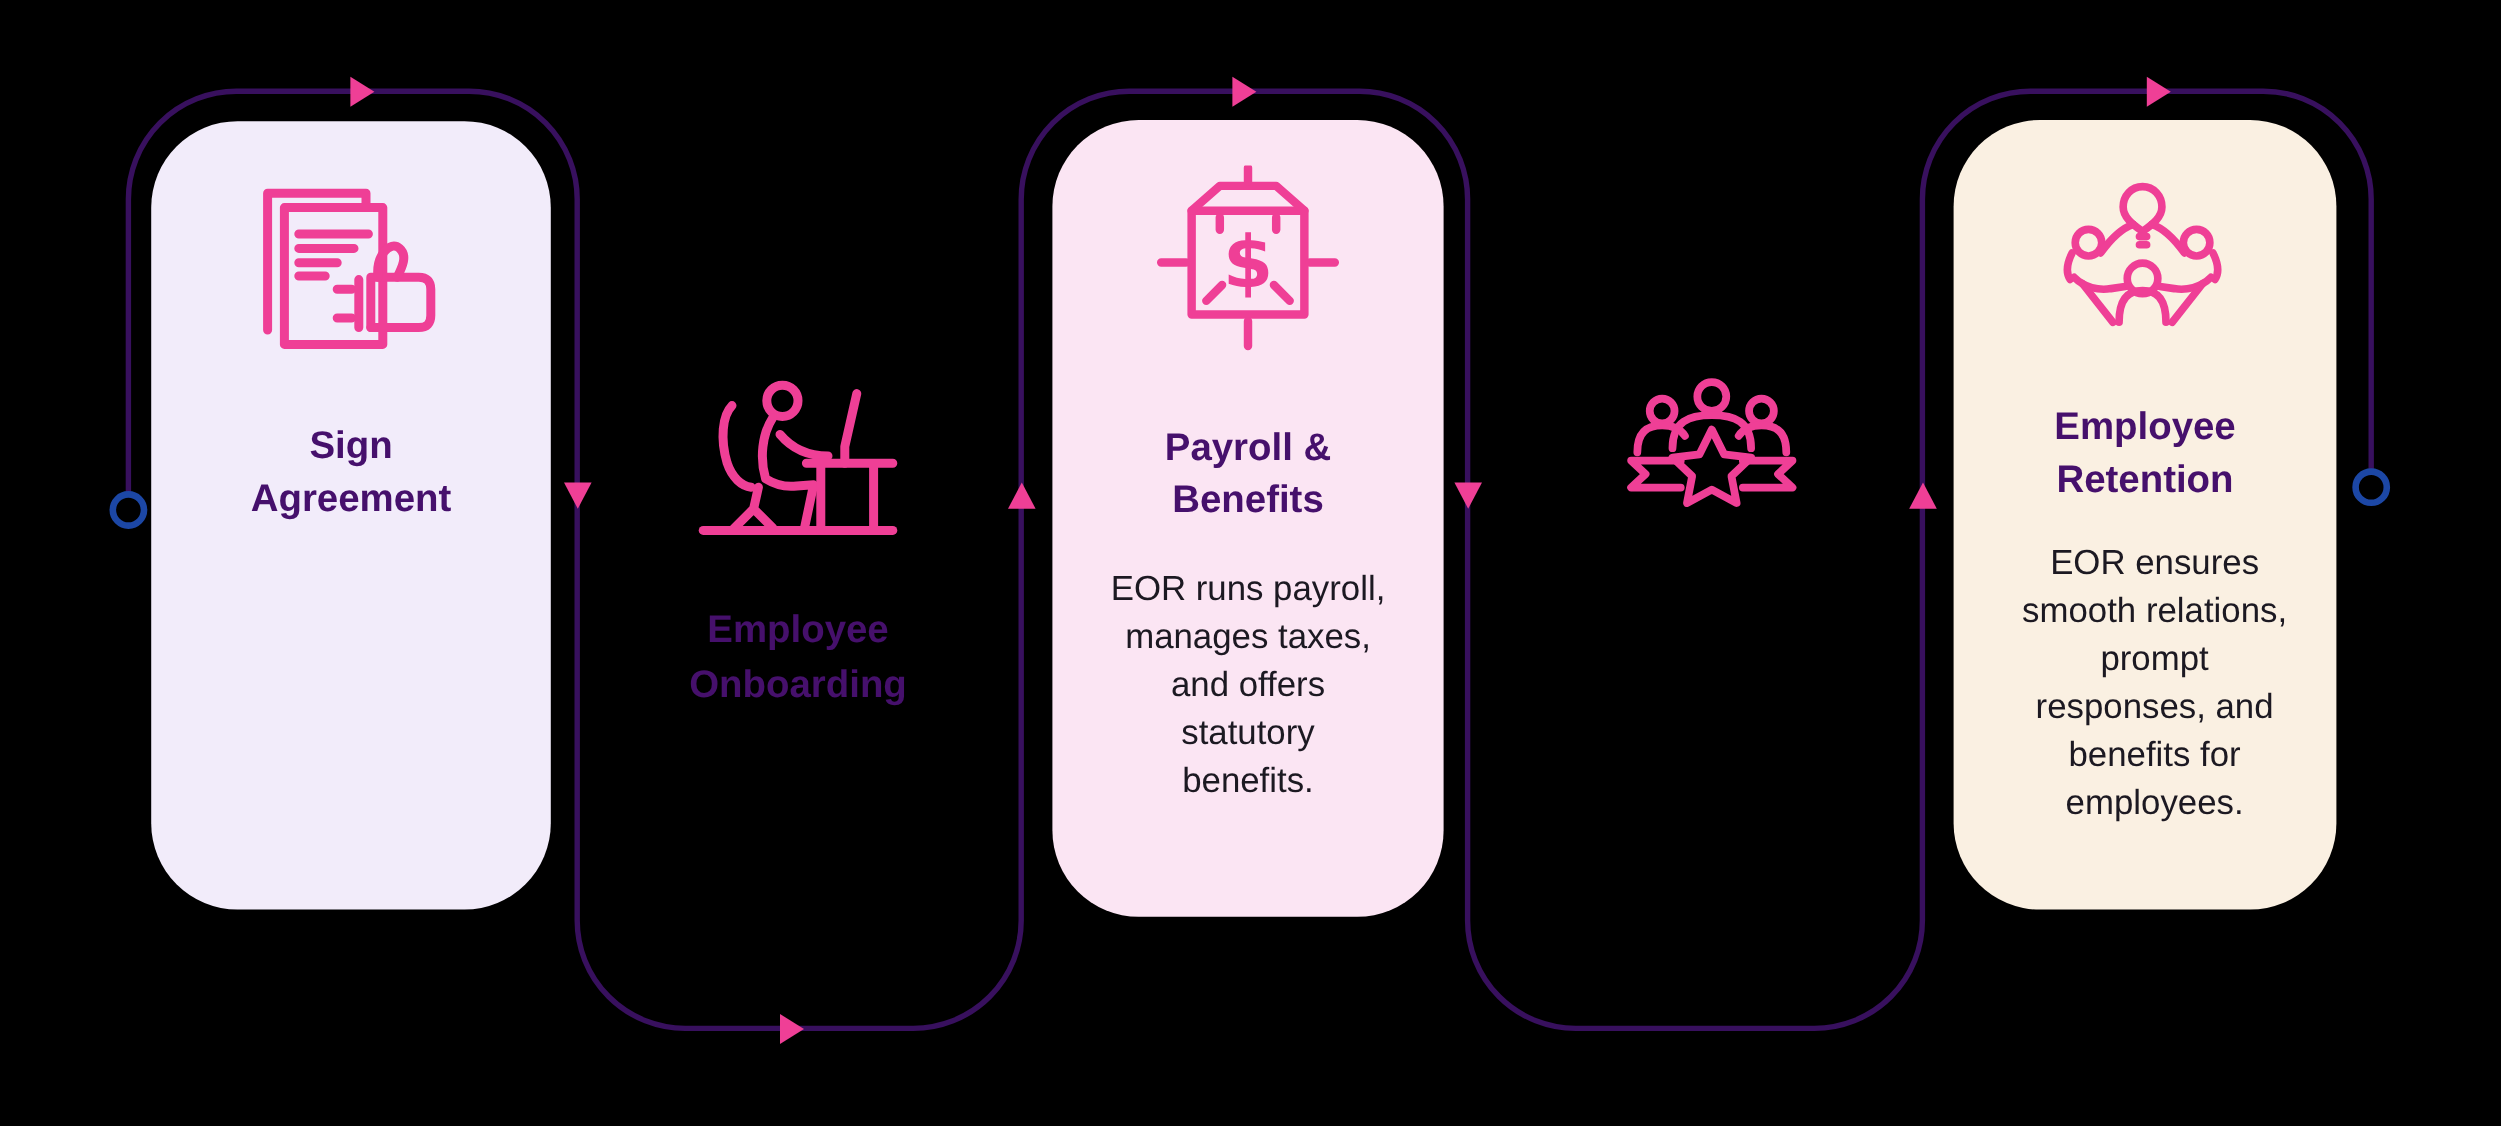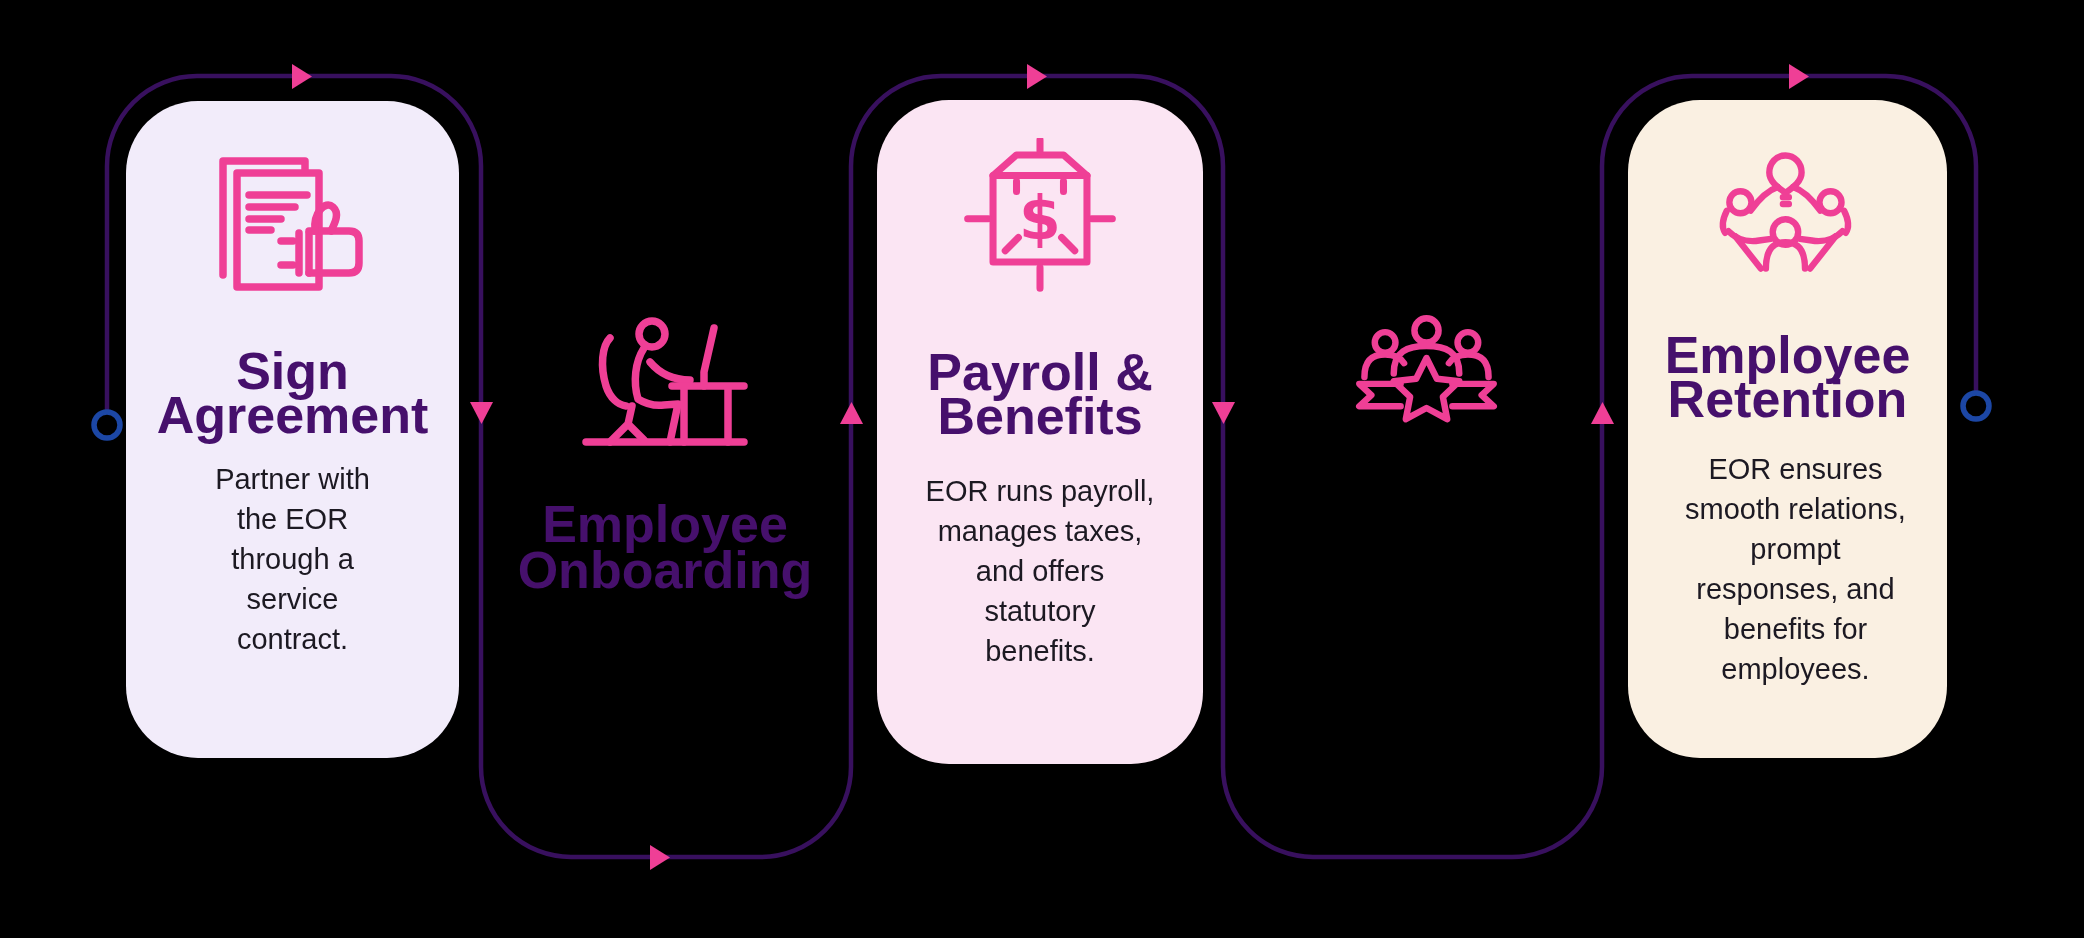--- a/index.html
+++ b/index.html
@@ -8,21 +8,21 @@
   .flow-svg{position:absolute;left:0;top:0;z-index:0;}
   .step-card{position:absolute;z-index:1;border-radius:72px;display:flex;flex-direction:column;
              align-items:center;text-align:center;box-sizing:border-box;}
   .card-1{left:126px;top:101px;width:333px;height:657px;background:#F2ECFA;padding-top:52px;}
   .card-2{left:877px;top:100px;width:326px;height:664px;background:#FBE5F3;padding-top:38px;}
   .card-3{left:1628px;top:100px;width:319px;height:658px;background:#FAF0E2;padding-top:40px;}
   .step-label{position:absolute;z-index:1;display:flex;flex-direction:column;align-items:center;
               text-align:center;}
   .label-2{left:500px;top:296px;width:330px;}
   .label-4{left:1266px;top:300px;width:320px;}
-  .step-title{color:#46106C;font-weight:bold;font-size:52px;line-height:44px;white-space:pre-line;}
+  .step-title{color:#46106C;font-weight:bold;font-size:32px;line-height:44px;white-space:pre-line;}
   .card-1 .step-title{margin-top:56px;}
   .card-2 .step-title{margin-top:57px;text-align:center;}
   .card-3 .step-title{margin-top:43px;}
   .step-label .step-title{line-height:46px;margin-top:52px;}
   .step-body{color:#1C1922;font-size:29px;line-height:40px;white-space:pre-line;font-weight:400;}
   .card-1 .step-body{margin-top:22px;}
   .card-2 .step-body{margin-top:33px;}
   .card-3 .step-body{margin-top:28px;margin-left:16px;}
   .step-icon{flex:none;margin-top:0;}
   .step-label .step-icon{margin-top:8px;}
@@ -61,25 +61,20 @@
         <path d="M24,20 H106 V134 H24 Z"></path>
         <path d="M36,42 H94 M36,54 H82 M36,66 H68 M36,77 H58"></path>
         <path d="M68,88 H80 M68,112 H80"></path>
         <path d="M86,80 V120 M96,80 V120"></path>
         <path d="M96,78 H136 Q146,78 146,88 V110 Q146,120 136,120 H96"></path>
         <path d="M102,78 C100,60 112,47 120,54 C127,60 122,70 118,78"></path>
       </g>
     </svg>
     <div class="step-title">Sign
 Agreement</div>
-    <div class="step-body">Partner with
-the EOR
-through a
-service
-contract.</div>
   </div>
 
   <div class="step-label label-2">
     <svg class="step-icon" width="170" height="145" viewBox="0 0 170 145">
       <g class="pink-line">
         <path d="M6,138 H164"></path>
         <path d="M30,34 C22,42 20,62 26,82 C30,94 38,101 46,102"></path>
         <path d="M52,102 L48,120 M48,120 L30,138 M48,120 L64,136"></path>
         <circle cx="72" cy="30" r="13"></circle>
         <path d="M64,44 C55,58 53,78 58,95 C66,100 76,102 84,101 L98,100 L90,138"></path>

